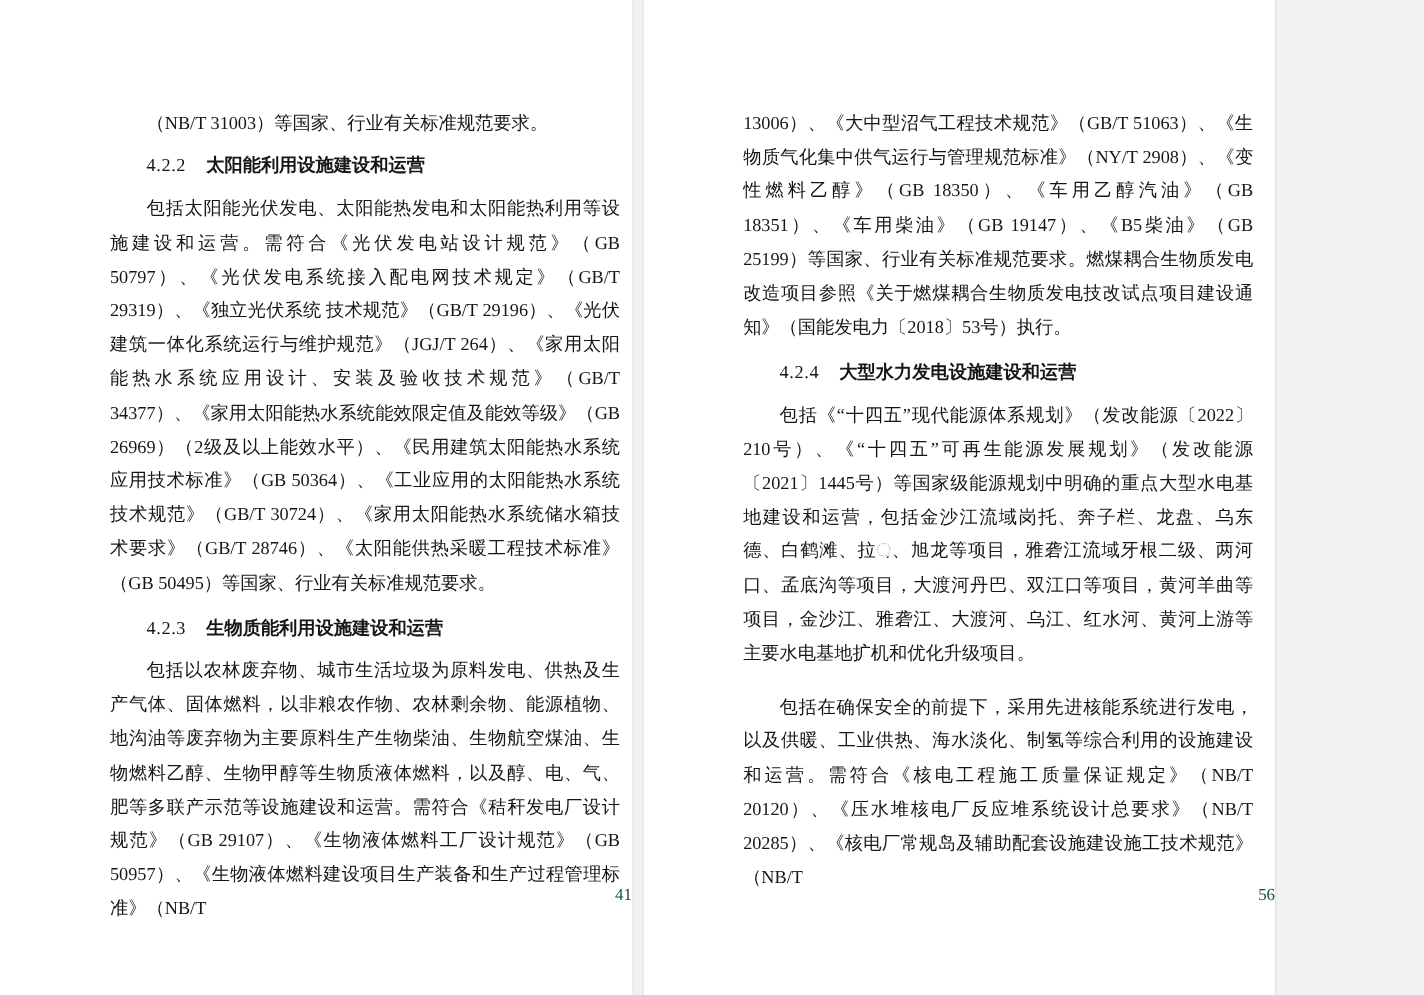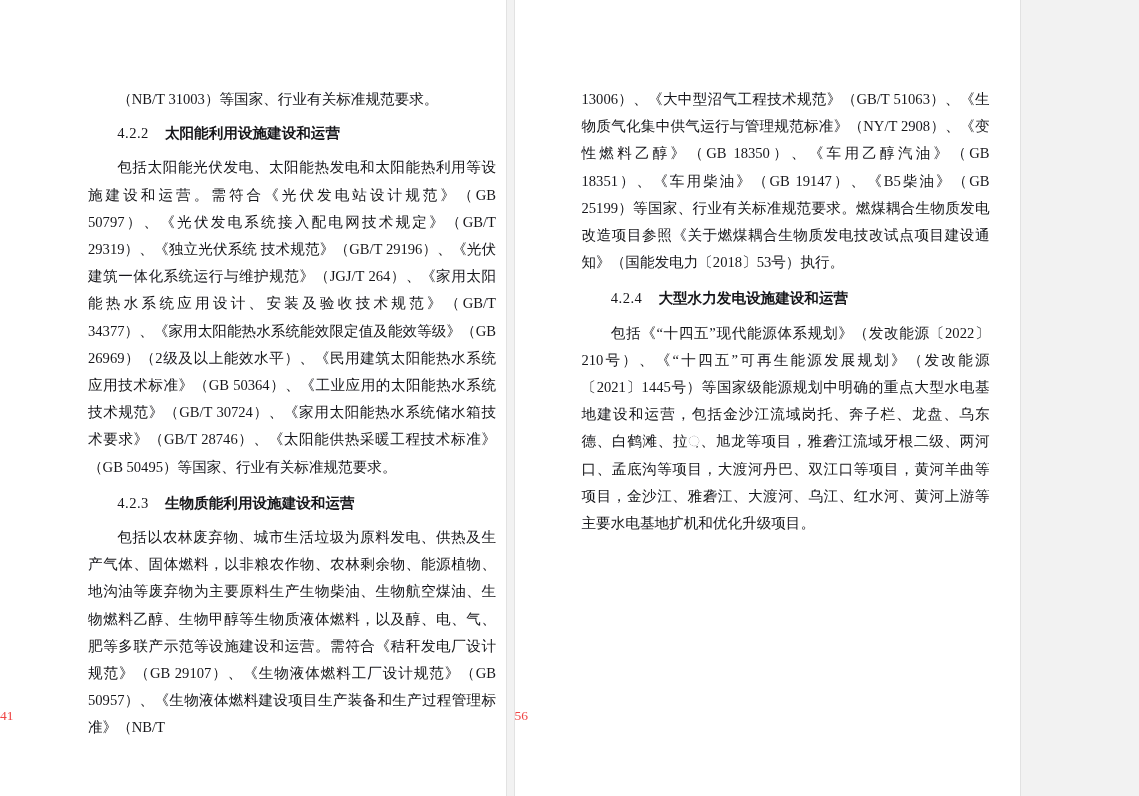--- a/index.html
+++ b/index.html
@@ -28,21 +28,21 @@
     box-shadow: 0 0 0 1px #e2e2e2;
     overflow: hidden;
   }
   .page-inner {
     position: absolute;
     left: 88px;
     top: 86px;
     width: 408px;
   }
   .page.right .page-inner {
-    left: 67px;
+    left: 80px;
   }
   p {
     margin: 0;
     font-size: 14.6px;
     line-height: 27.2px;
     color: #16161a;
     text-align: justify;
     text-justify: inter-ideograph;
     font-family: "Liberation Serif", "DejaVu Serif", serif;
   }
@@ -60,23 +60,23 @@
     margin-left: 1.1em;
     font-weight: bold;
   }
   .gap-s { height: 7px; }
   .gap-m { height: 9px; }
   .folio {
     position: absolute;
     bottom: 72px;
     left: 0;
     width: 100%;
-    text-align: left;
+    text-align: right;
     font-size: 13.5px;
-    color: #ef4444;
+    color: #14532d;
     font-family: "Liberation Serif", "DejaVu Serif", serif;
   }
 </style>
 </head>
 <body>
 
 <div class="spread">
 
   <div class="page left">
     <div class="page-inner">
@@ -95,17 +95,18 @@
 
   <div class="page right">
     <div class="page-inner">
       <p>13006）、《大中型沼气工程技术规范》（GB/T 51063）、《生物质气化集中供气运行与管理规范标准》（NY/T 2908）、《变性燃料乙醇》（GB 18350）、《车用乙醇汽油》（GB 18351）、《车用柴油》（GB 19147）、《B5柴油》（GB 25199）等国家、行业有关标准规范要求。燃煤耦合生物质发电改造项目参照《关于燃煤耦合生物质发电技改试点项目建设通知》（国能发电力〔2018〕53号）执行。</p>
       <div class="gap-m"></div>
       <p class="heading"><span class="num">4.2.4</span><span class="ttl">大型水力发电设施建设和运营</span></p>
       <div class="gap-s"></div>
       <p class="indent">包括《“十四五”现代能源体系规划》（发改能源〔2022〕210号）、《“十四五”可再生能源发展规划》（发改能源〔2021〕1445号）等国家级能源规划中明确的重点大型水电基地建设和运营，包括金沙江流域岗托、奔子栏、龙盘、乌东德、白鹤滩、拉઼、旭龙等项目，雅砻江流域牙根二级、两河口、孟底沟等项目，大渡河丹巴、双江口等项目，黄河羊曲等项目，金沙江、雅砻江、大渡河、乌江、红水河、黄河上游等主要水电基地扩机和优化升级项目。</p>
       <div class="gap-m"></div>
       <div class="gap-s"></div>
+      <p class="indent">包括在确保安全的前提下，采用先进核能系统进行发电，以及供暖、工业供热、海水淡化、制氢等综合利用的设施建设和运营。需符合《核电工程施工质量保证规定》（NB/T 20120）、《压水堆核电厂反应堆系统设计总要求》（NB/T 20285）、《核电厂常规岛及辅助配套设施建设施工技术规范》（NB/T</p>
     </div>
     <div class="folio">56</div>
   </div>
 
 </div>
 
 </body></html>

